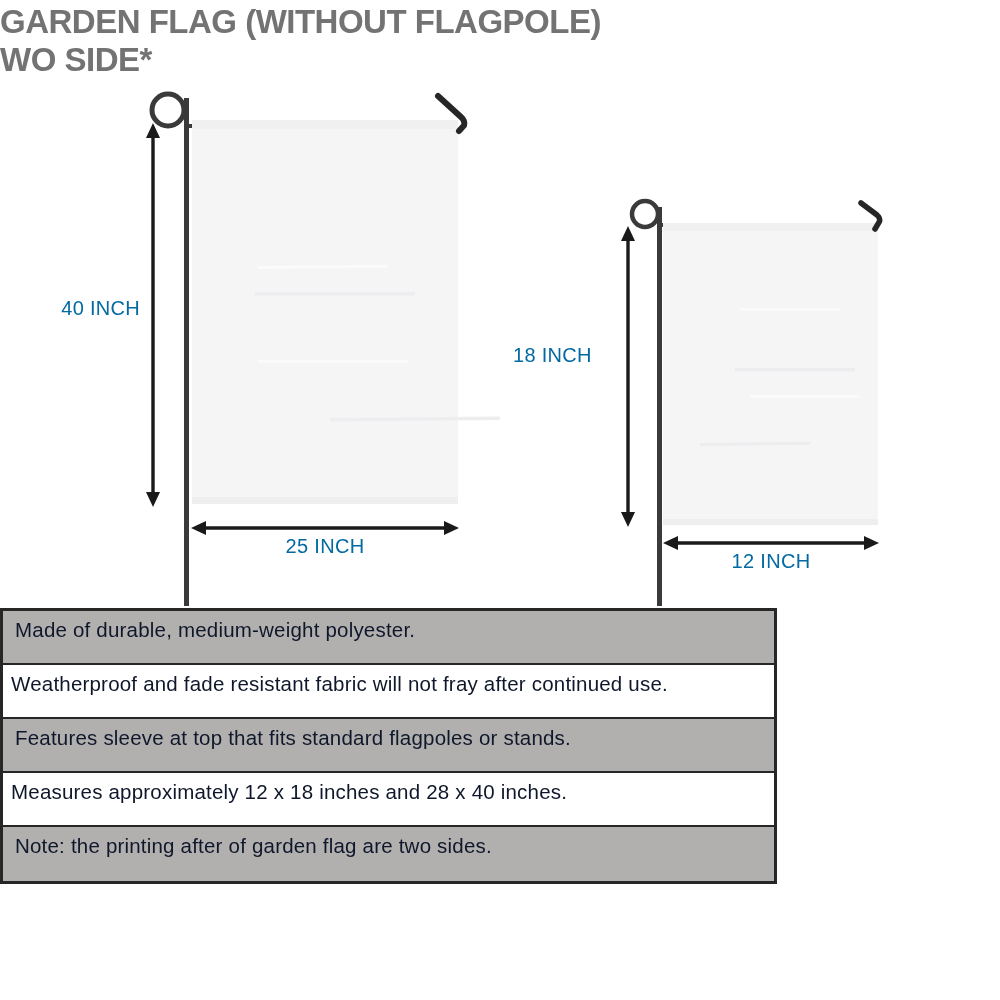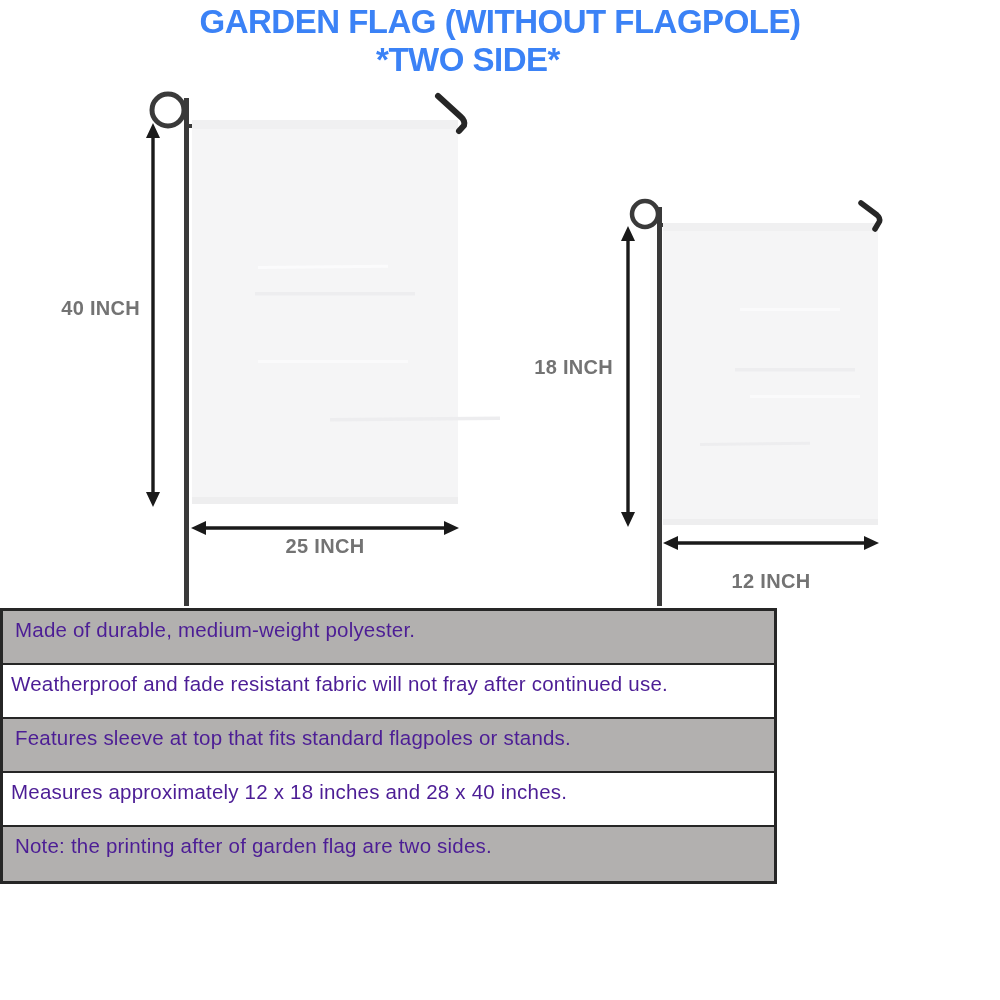--- a/index.html
+++ b/index.html
@@ -1,41 +1,41 @@
 <!DOCTYPE html>
 <html><head>
 <meta charset="utf-8">
 <style>
   html,body{margin:0;padding:0;background:#ffffff;}
   .canvas{
     position:relative;width:1000px;height:1000px;background:#ffffff;overflow:hidden;
     font-family:"Liberation Sans", sans-serif;
   }
   
-  .title-block{position:absolute;left:0;top:3px;width:1000px;text-align:center;color:#3b82f6;}
+  .title-block{position:absolute;left:0;top:3px;width:1000px;text-align:left;color:#737373;}
   .title-line{font-size:33px;font-weight:800;letter-spacing:-0.5px;line-height:38px;}
   .title-line2{transform:translateX(-32px);}
   
   .diagram-svg{position:absolute;left:0;top:0;width:1000px;height:615px;}
   .dim-label{
-    position:absolute;font-size:20px;font-weight:700;color:#737373;letter-spacing:0.3px;
+    position:absolute;font-size:20px;font-weight:400;color:#0369a1;letter-spacing:0.3px;
     white-space:nowrap;
   }
   .dim-40{left:40px;top:297px;width:100px;text-align:right;}
   .dim-28{left:225px;top:535px;width:200px;text-align:center;}
-  .dim-18{left:513px;top:356px;width:100px;text-align:right;}
-  .dim-12{left:671px;top:550px;width:200px;text-align:center;margin-top:20px;}
+  .dim-18{left:513px;top:344px;width:100px;}
+  .dim-12{left:671px;top:550px;width:200px;text-align:center;}
   
   .spec-table{
     position:absolute;left:0;top:608px;width:777px;
     border:3px solid #262626;box-sizing:border-box;background:#ffffff;
   }
   .spec-row{
     height:54px;box-sizing:border-box;border-bottom:2.5px solid #262626;
-    padding:6px 12px 0 12px;font-size:20.5px;color:#4c1d95;letter-spacing:0.2px;line-height:26px;
+    padding:6px 12px 0 12px;font-size:20.5px;color:#0f172a;letter-spacing:0.2px;line-height:26px;
   }
   .spec-row:last-child{border-bottom:none;}
   .row-gray{background:#b2b0af;}
   .row-white{background:#ffffff;padding-left:8px;}
 </style>
 </head>
 <body>
 
 <div class="canvas">
 

